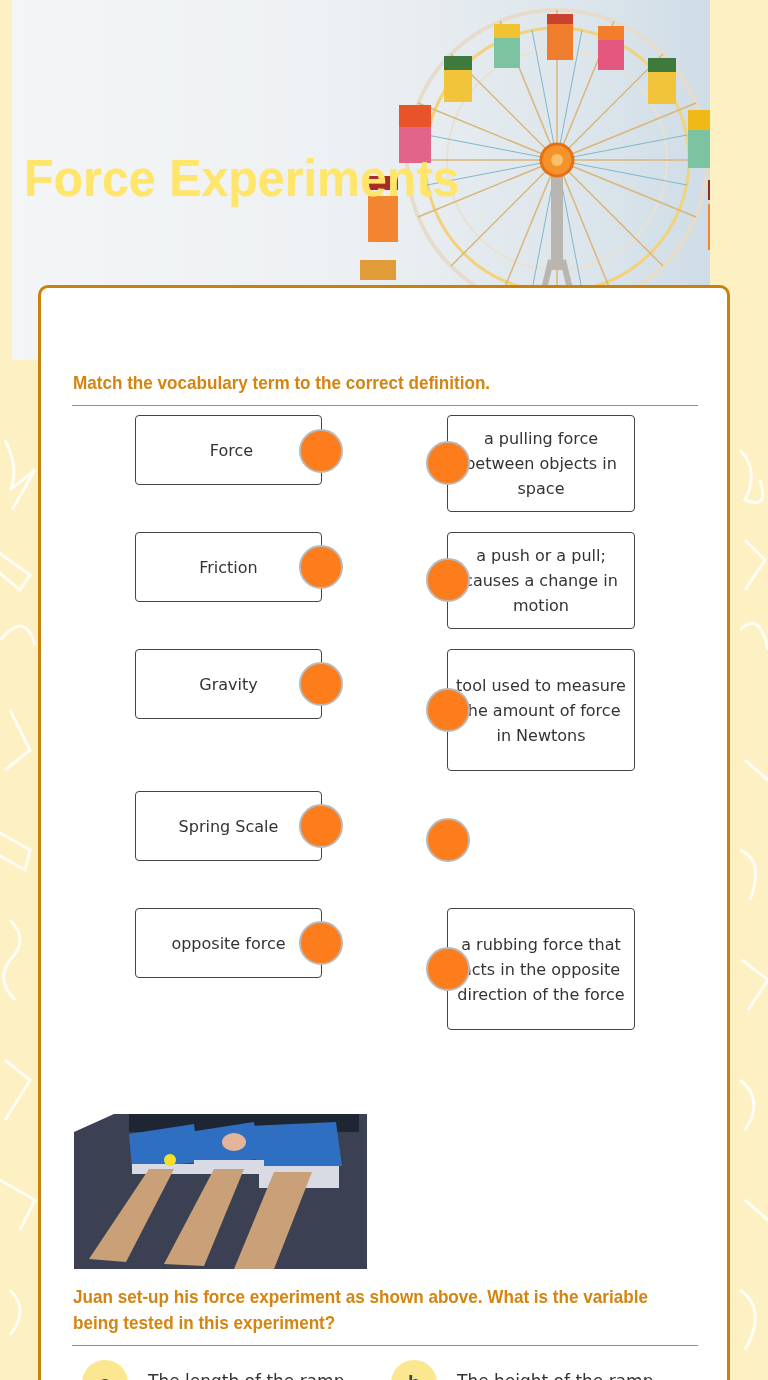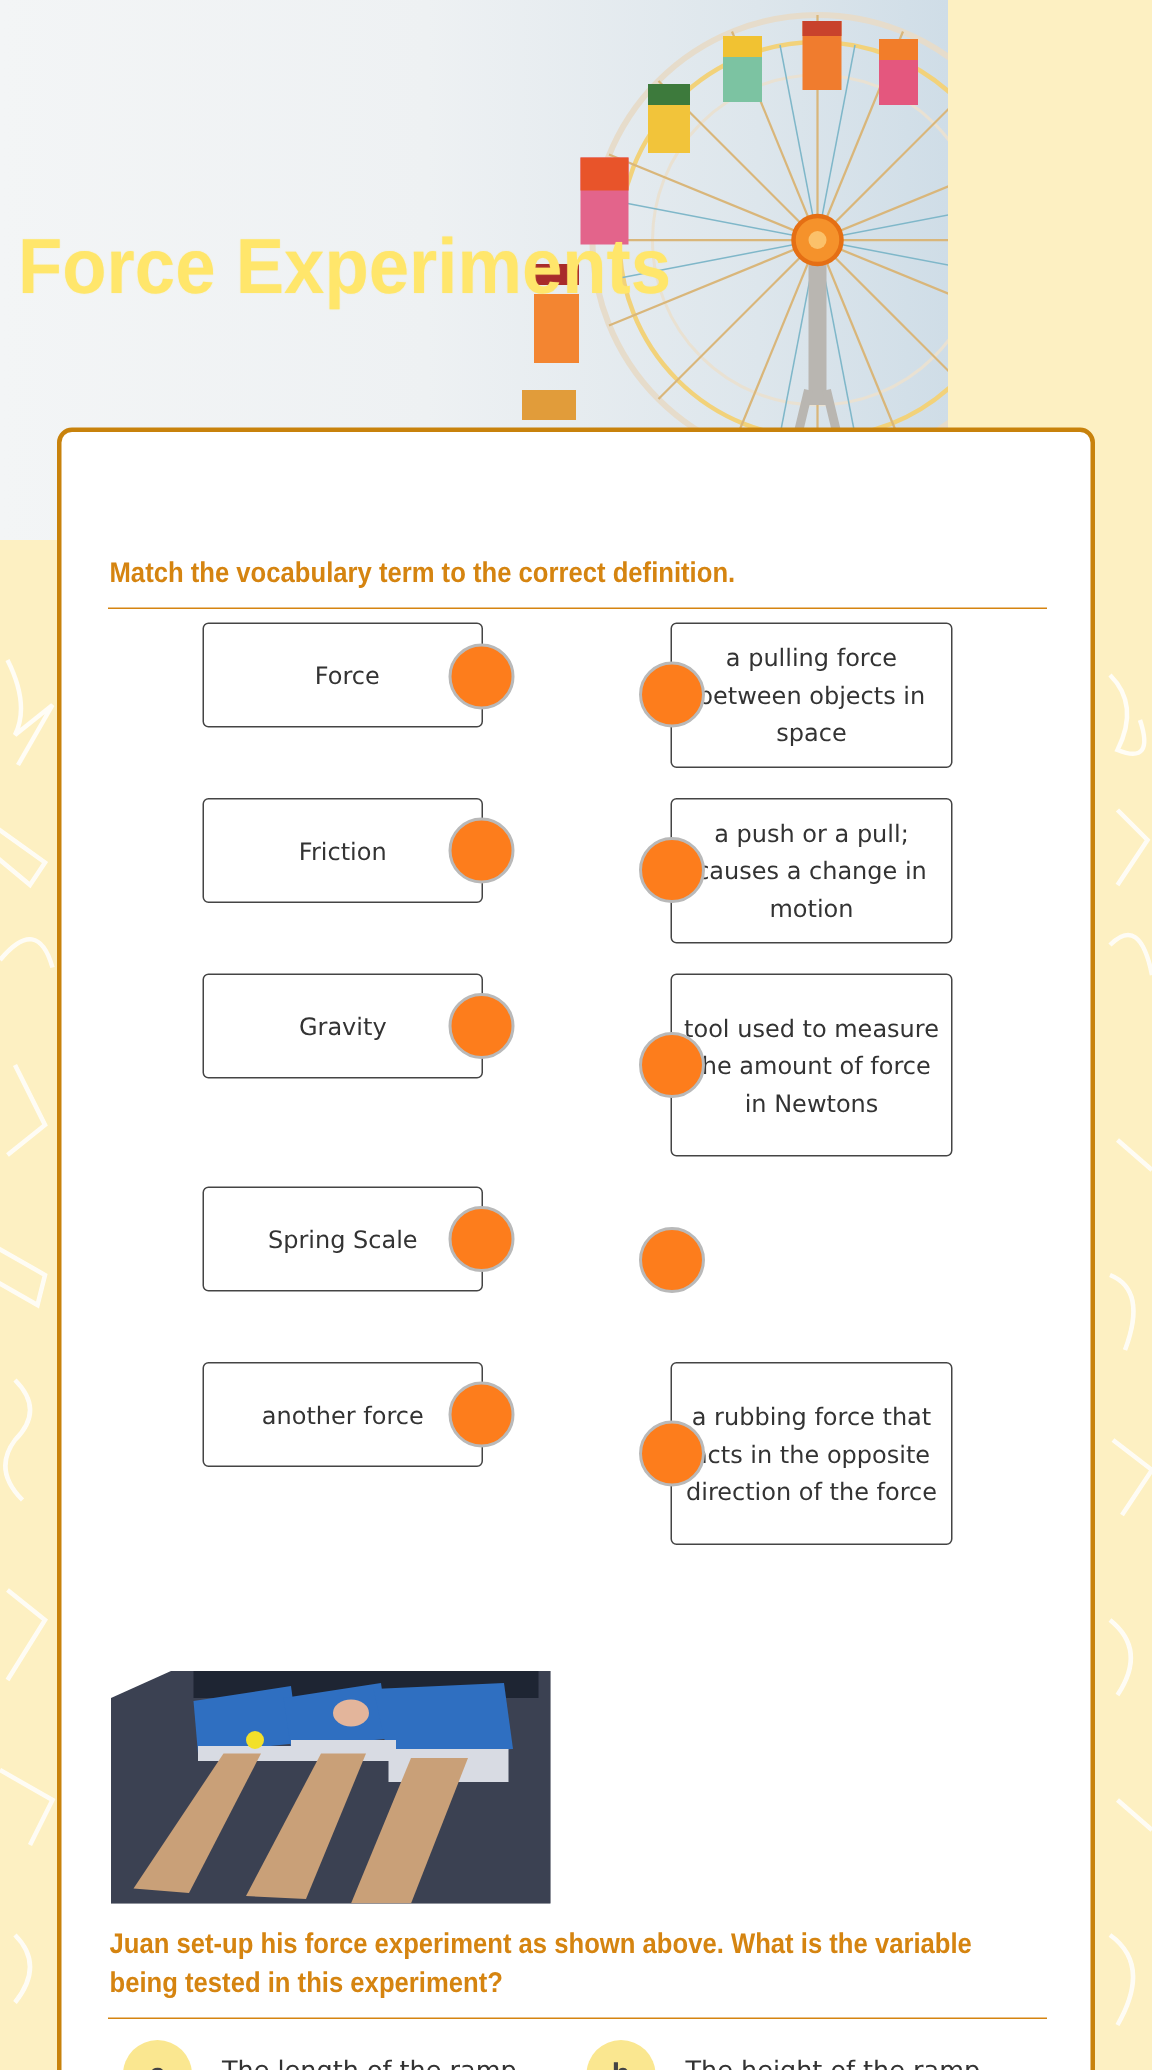--- a/index.html
+++ b/index.html
@@ -3,21 +3,21 @@
   <meta charset="utf-8">
   <style>
     * { box-sizing: border-box; margin: 0; padding: 0; }
     html, body { width: 768px; height: 1380px; overflow: hidden; }
     body {
       position: relative;
       font-family: "DejaVu Sans", sans-serif;
       background: #fdf0c2;
     }
     .hero {
-      position: absolute; left: 0; top: 0; width: 632px; height: 360px;
+      position: absolute; left: 12px; top: 0; width: 698px; height: 360px;
       background: linear-gradient(90deg, #f3f5f6 0%, #eef1f3 45%, #dde6ec 80%, #cfdde7 100%);
       overflow: hidden;
     }
     .wheel-svg { position: absolute; left: 340px; top: 0; }
     .pattern-bg {
       position: absolute; left: 0; top: 360px; width: 768px; height: 1020px;
       background: #fdf0c2;
     }
     .pattern-bg svg { position: absolute; left: 0; top: 0; }
     .title {
@@ -167,21 +167,21 @@
       <span>Gravity</span>
     </div>
   <div class="dot" style="left:258px; top:374px;"></div>
 
   <div class="term-box" style="top:503px;text-align:right;">
       <span>Spring Scale</span>
     </div>
   <div class="dot" style="left:258px; top:516px;"></div>
 
   <div class="term-box" style="top:620px;">
-      <span>another force</span>
+      <span>opposite force</span>
     </div>
   <div class="dot" style="left:258px; top:633px;"></div>
 
   <div class="def-box" style="top:127px; height:97px;">
       <span>a pulling force between objects in space</span>
     </div>
   <div class="dot" style="left:385px; top:153px;"></div>
 
   <div class="def-box" style="top:244px; height:97px;">
       <span>a push or a pull; causes a change in motion</span>

